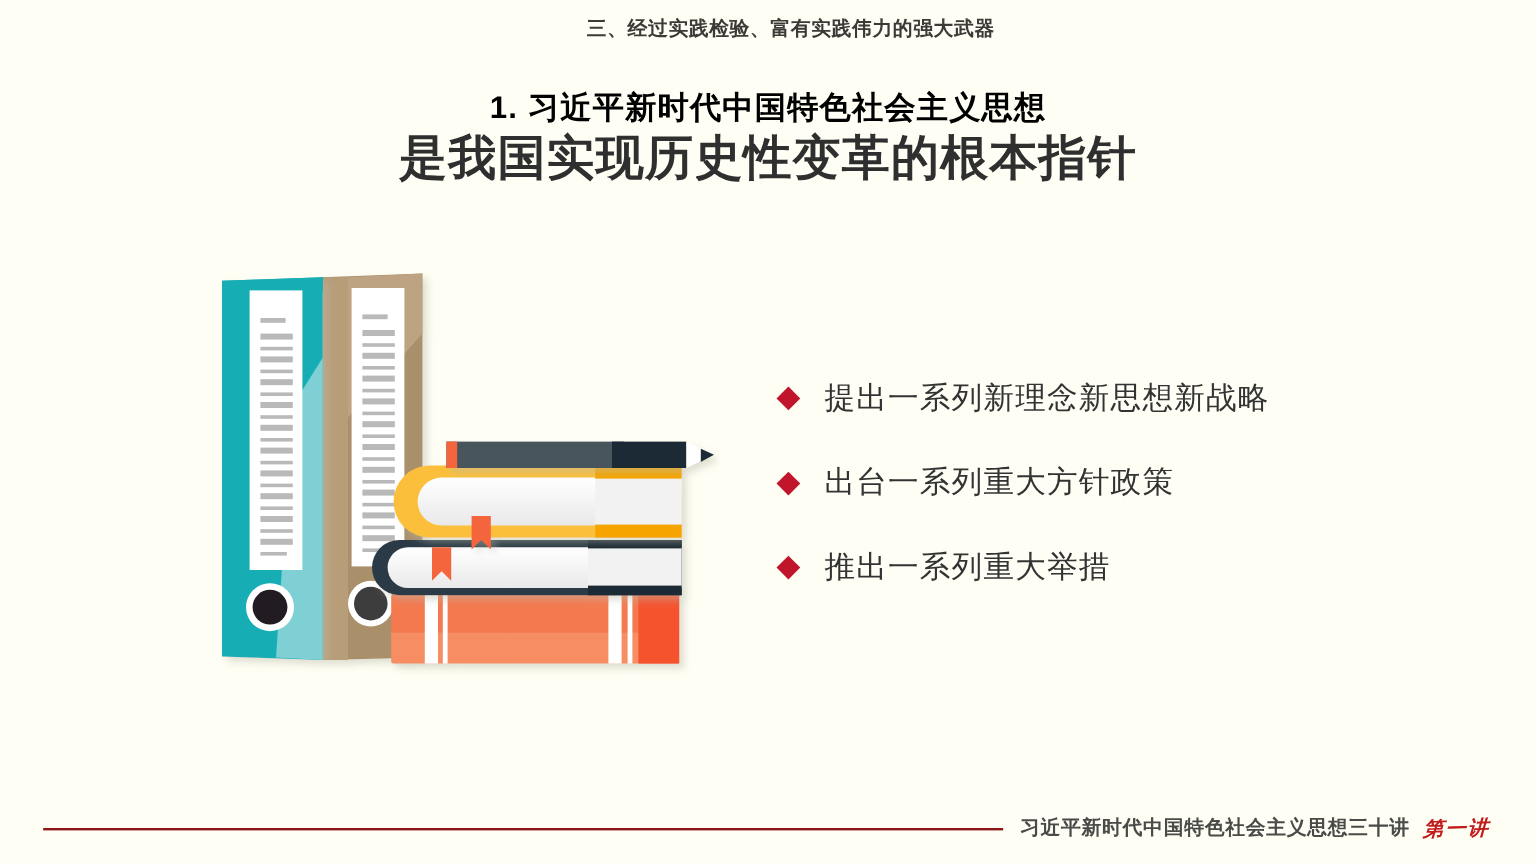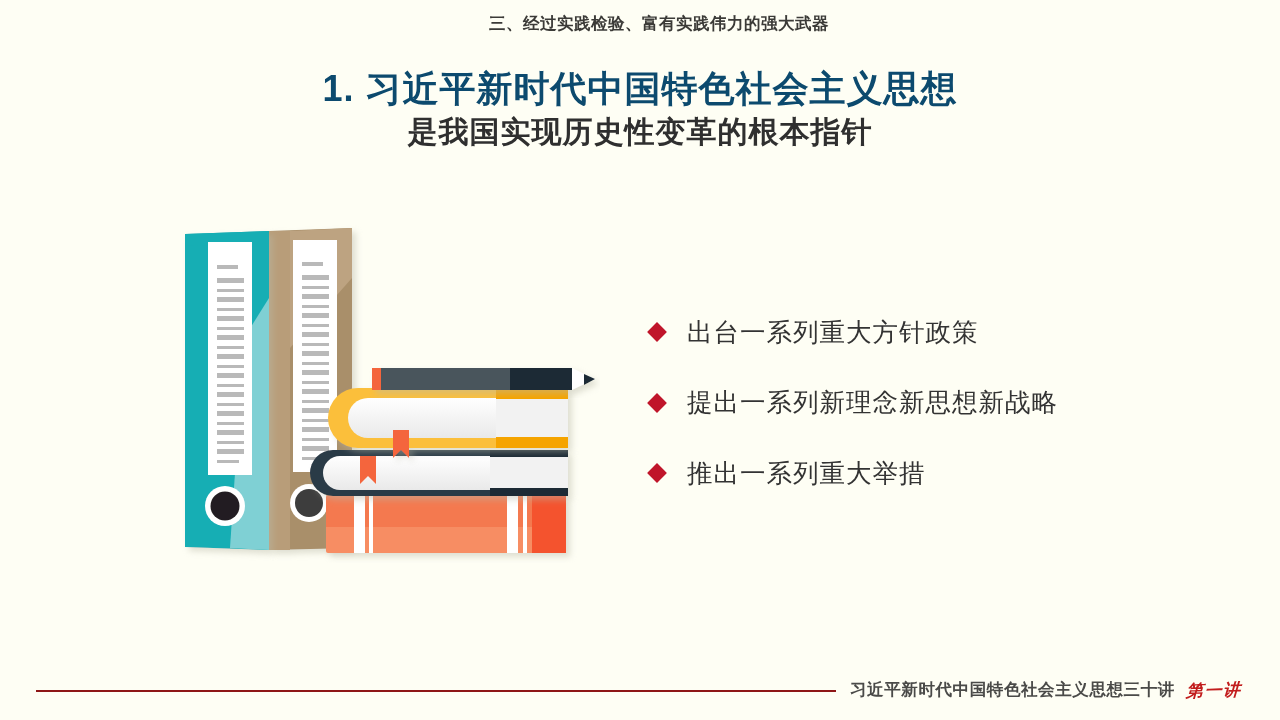--- a/index.html
+++ b/index.html
@@ -52,29 +52,29 @@
 
   
   .title-block {
     position: absolute;
     top: 68px;
     left: 0;
     width: 1280px;
     text-align: center;
   }
   .title-line1 {
-    font-size: 36px;
-    font-weight: bold;
-    color: #0c4a6e;
+    font-size: 26px;
+    font-weight: bold;
+    color: #000000;
     letter-spacing: 1px;
     line-height: 42px;
     white-space: nowrap;
   }
   .title-line2 {
-    font-size: 30px;
+    font-size: 40px;
     font-weight: bold;
     color: #2f2f2f;
     letter-spacing: 1px;
     line-height: 44px;
     white-space: nowrap;
   }
 
   
   .bullets {
     position: absolute;
@@ -283,25 +283,25 @@
         <polygon points="392,150 415,161 392,172" fill="#ffffff"></polygon>
         <polygon points="404,156 415,161 404,167" fill="#1c2b36"></polygon>
         <rect x="192" y="150" width="9" height="22" fill="#f4653c"></rect>
       </g>
     </svg>
   </div>
 
   <div class="bullets">
     <div class="bullet-row">
       <span class="bullet-marker"></span>
-      <span class="bullet-text">出台一系列重大方针政策</span>
+      <span class="bullet-text">提出一系列新理念新思想新战略</span>
     </div>
     <div class="bullet-row">
       <span class="bullet-marker"></span>
-      <span class="bullet-text">提出一系列新理念新思想新战略</span>
+      <span class="bullet-text">出台一系列重大方针政策</span>
     </div>
     <div class="bullet-row">
       <span class="bullet-marker"></span>
       <span class="bullet-text">推出一系列重大举措</span>
     </div>
   </div>
 
   <div class="footer">
     <div class="footer-rule"></div>
     <div class="footer-text">习近平新时代中国特色社会主义思想三十讲</div>

